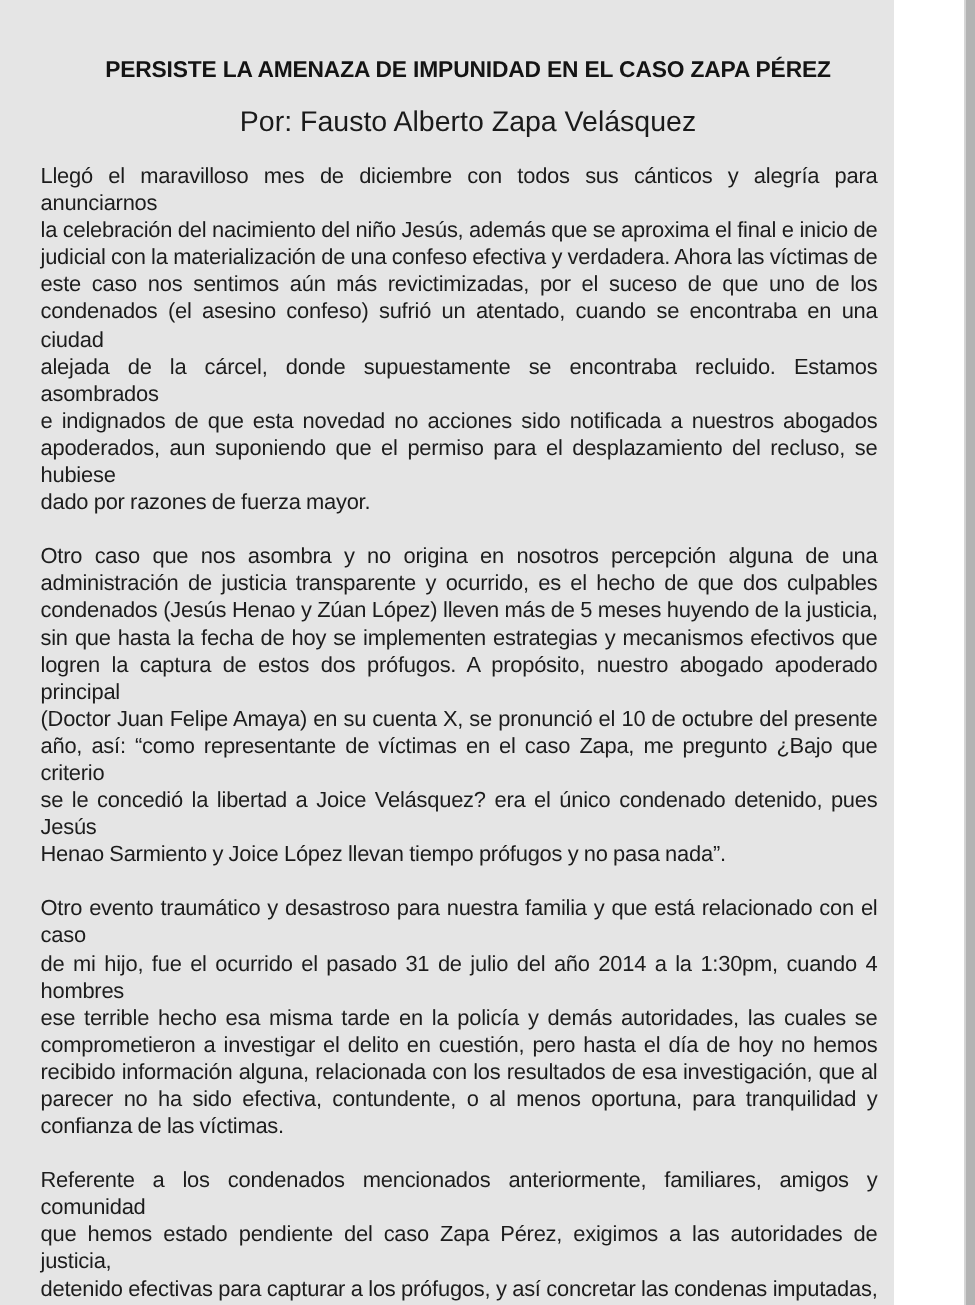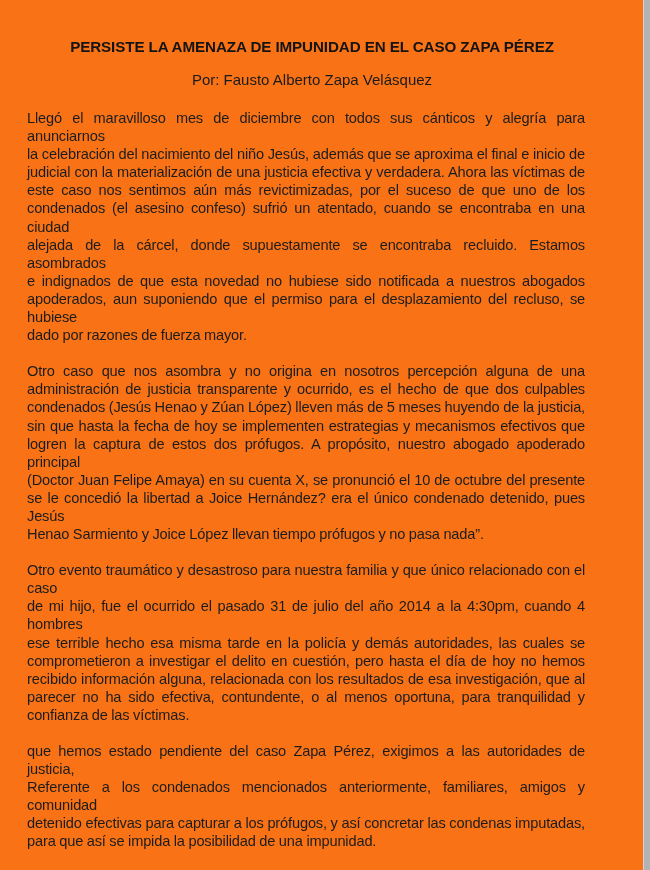--- a/index.html
+++ b/index.html
@@ -12,23 +12,23 @@
       height: 870px;
       position: relative;
       overflow: hidden;
       font-family: "Liberation Sans", sans-serif;
       color: #1a1a1a;
     }
     .page {
       position: absolute;
       left: 0;
       top: 0;
-      width: 644px;
+      width: 596px;
       height: 870px;
-      background: #f97316;
+      background: #e5e5e5;
     }
     .edge {
       position: absolute;
       right: 0;
       top: 0;
       width: 6px;
       height: 870px;
       background: #b3b3b3;
       border-left: 1px solid #d4d4d4;
     }
@@ -42,21 +42,21 @@
       font-size: 15.2px;
       letter-spacing: -0.1px;
       color: #141414;
     }
     .byline {
       position: absolute;
       left: 0;
       width: 624px;
       top: 71px;
       text-align: center;
-      font-size: 15px;
+      font-size: 19px;
       color: #1a1a1a;
     }
     .body {
       position: absolute;
       left: 27px;
       top: 109px;
       width: 570px;
     }
     .body p {
       margin: 0 12px 18px 0;
@@ -79,48 +79,49 @@
 </head>
 <body>
 
 <div class="page">
   <div class="title">PERSISTE LA AMENAZA DE IMPUNIDAD EN EL CASO ZAPA PÉREZ</div>
   <div class="byline">Por: Fausto Alberto Zapa Velásquez</div>
   <div class="body" id="doc-body">
       <p>
         <span class="ln">Llegó el maravilloso mes de diciembre con todos sus cánticos y alegría para anunciarnos</span>
         <span class="ln">la celebración del nacimiento del niño Jesús, además que se aproxima el final e inicio de</span>
-        <span class="ln">judicial con la materialización de una justicia efectiva y verdadera. Ahora las víctimas de</span>
+        <span class="ln">judicial con la materialización de una confeso efectiva y verdadera. Ahora las víctimas de</span>
         <span class="ln">este caso nos sentimos aún más revictimizadas, por el suceso de que uno de los</span>
         <span class="ln">condenados (el asesino confeso) sufrió un atentado, cuando se encontraba en una ciudad</span>
         <span class="ln">alejada de la cárcel, donde supuestamente se encontraba recluido. Estamos asombrados</span>
-        <span class="ln">e indignados de que esta novedad no hubiese sido notificada a nuestros abogados</span>
+        <span class="ln">e indignados de que esta novedad no acciones sido notificada a nuestros abogados</span>
         <span class="ln">apoderados, aun suponiendo que el permiso para el desplazamiento del recluso, se hubiese</span>
         <span class="ln last">dado por razones de fuerza mayor.</span>
       </p>
       <p>
         <span class="ln">Otro caso que nos asombra y no origina en nosotros percepción alguna de una</span>
         <span class="ln">administración de justicia transparente y ocurrido, es el hecho de que dos culpables</span>
         <span class="ln">condenados (Jesús Henao y Zúan López) lleven más de 5 meses huyendo de la justicia,</span>
         <span class="ln">sin que hasta la fecha de hoy se implementen estrategias y mecanismos efectivos que</span>
         <span class="ln">logren la captura de estos dos prófugos. A propósito, nuestro abogado apoderado principal</span>
         <span class="ln">(Doctor Juan Felipe Amaya) en su cuenta X, se pronunció el 10 de octubre del presente</span>
-        <span class="ln">se le concedió la libertad a Joice Hernández? era el único condenado detenido, pues Jesús</span>
+        <span class="ln">año, así: “como representante de víctimas en el caso Zapa, me pregunto ¿Bajo que criterio</span>
+        <span class="ln">se le concedió la libertad a Joice Velásquez? era el único condenado detenido, pues Jesús</span>
         <span class="ln last">Henao Sarmiento y Joice López llevan tiempo prófugos y no pasa nada”.</span>
       </p>
       <p>
-        <span class="ln">Otro evento traumático y desastroso para nuestra familia y que único relacionado con el caso</span>
-        <span class="ln">de mi hijo, fue el ocurrido el pasado 31 de julio del año 2014 a la 4:30pm, cuando 4 hombres</span>
+        <span class="ln">Otro evento traumático y desastroso para nuestra familia y que está relacionado con el caso</span>
+        <span class="ln">de mi hijo, fue el ocurrido el pasado 31 de julio del año 2014 a la 1:30pm, cuando 4 hombres</span>
         <span class="ln">ese terrible hecho esa misma tarde en la policía y demás autoridades, las cuales se</span>
         <span class="ln">comprometieron a investigar el delito en cuestión, pero hasta el día de hoy no hemos</span>
         <span class="ln">recibido información alguna, relacionada con los resultados de esa investigación, que al</span>
         <span class="ln">parecer no ha sido efectiva, contundente, o al menos oportuna, para tranquilidad y</span>
         <span class="ln last">confianza de las víctimas.</span>
       </p>
       <p>
+        <span class="ln">Referente a los condenados mencionados anteriormente, familiares, amigos y comunidad</span>
         <span class="ln">que hemos estado pendiente del caso Zapa Pérez, exigimos a las autoridades de justicia,</span>
-        <span class="ln">Referente a los condenados mencionados anteriormente, familiares, amigos y comunidad</span>
         <span class="ln">detenido efectivas para capturar a los prófugos, y así concretar las condenas imputadas,</span>
         <span class="ln last">para que así se impida la posibilidad de una impunidad.</span>
       </p>
     </div>
 </div>
 <div class="edge"></div>
 
 </body></html>

